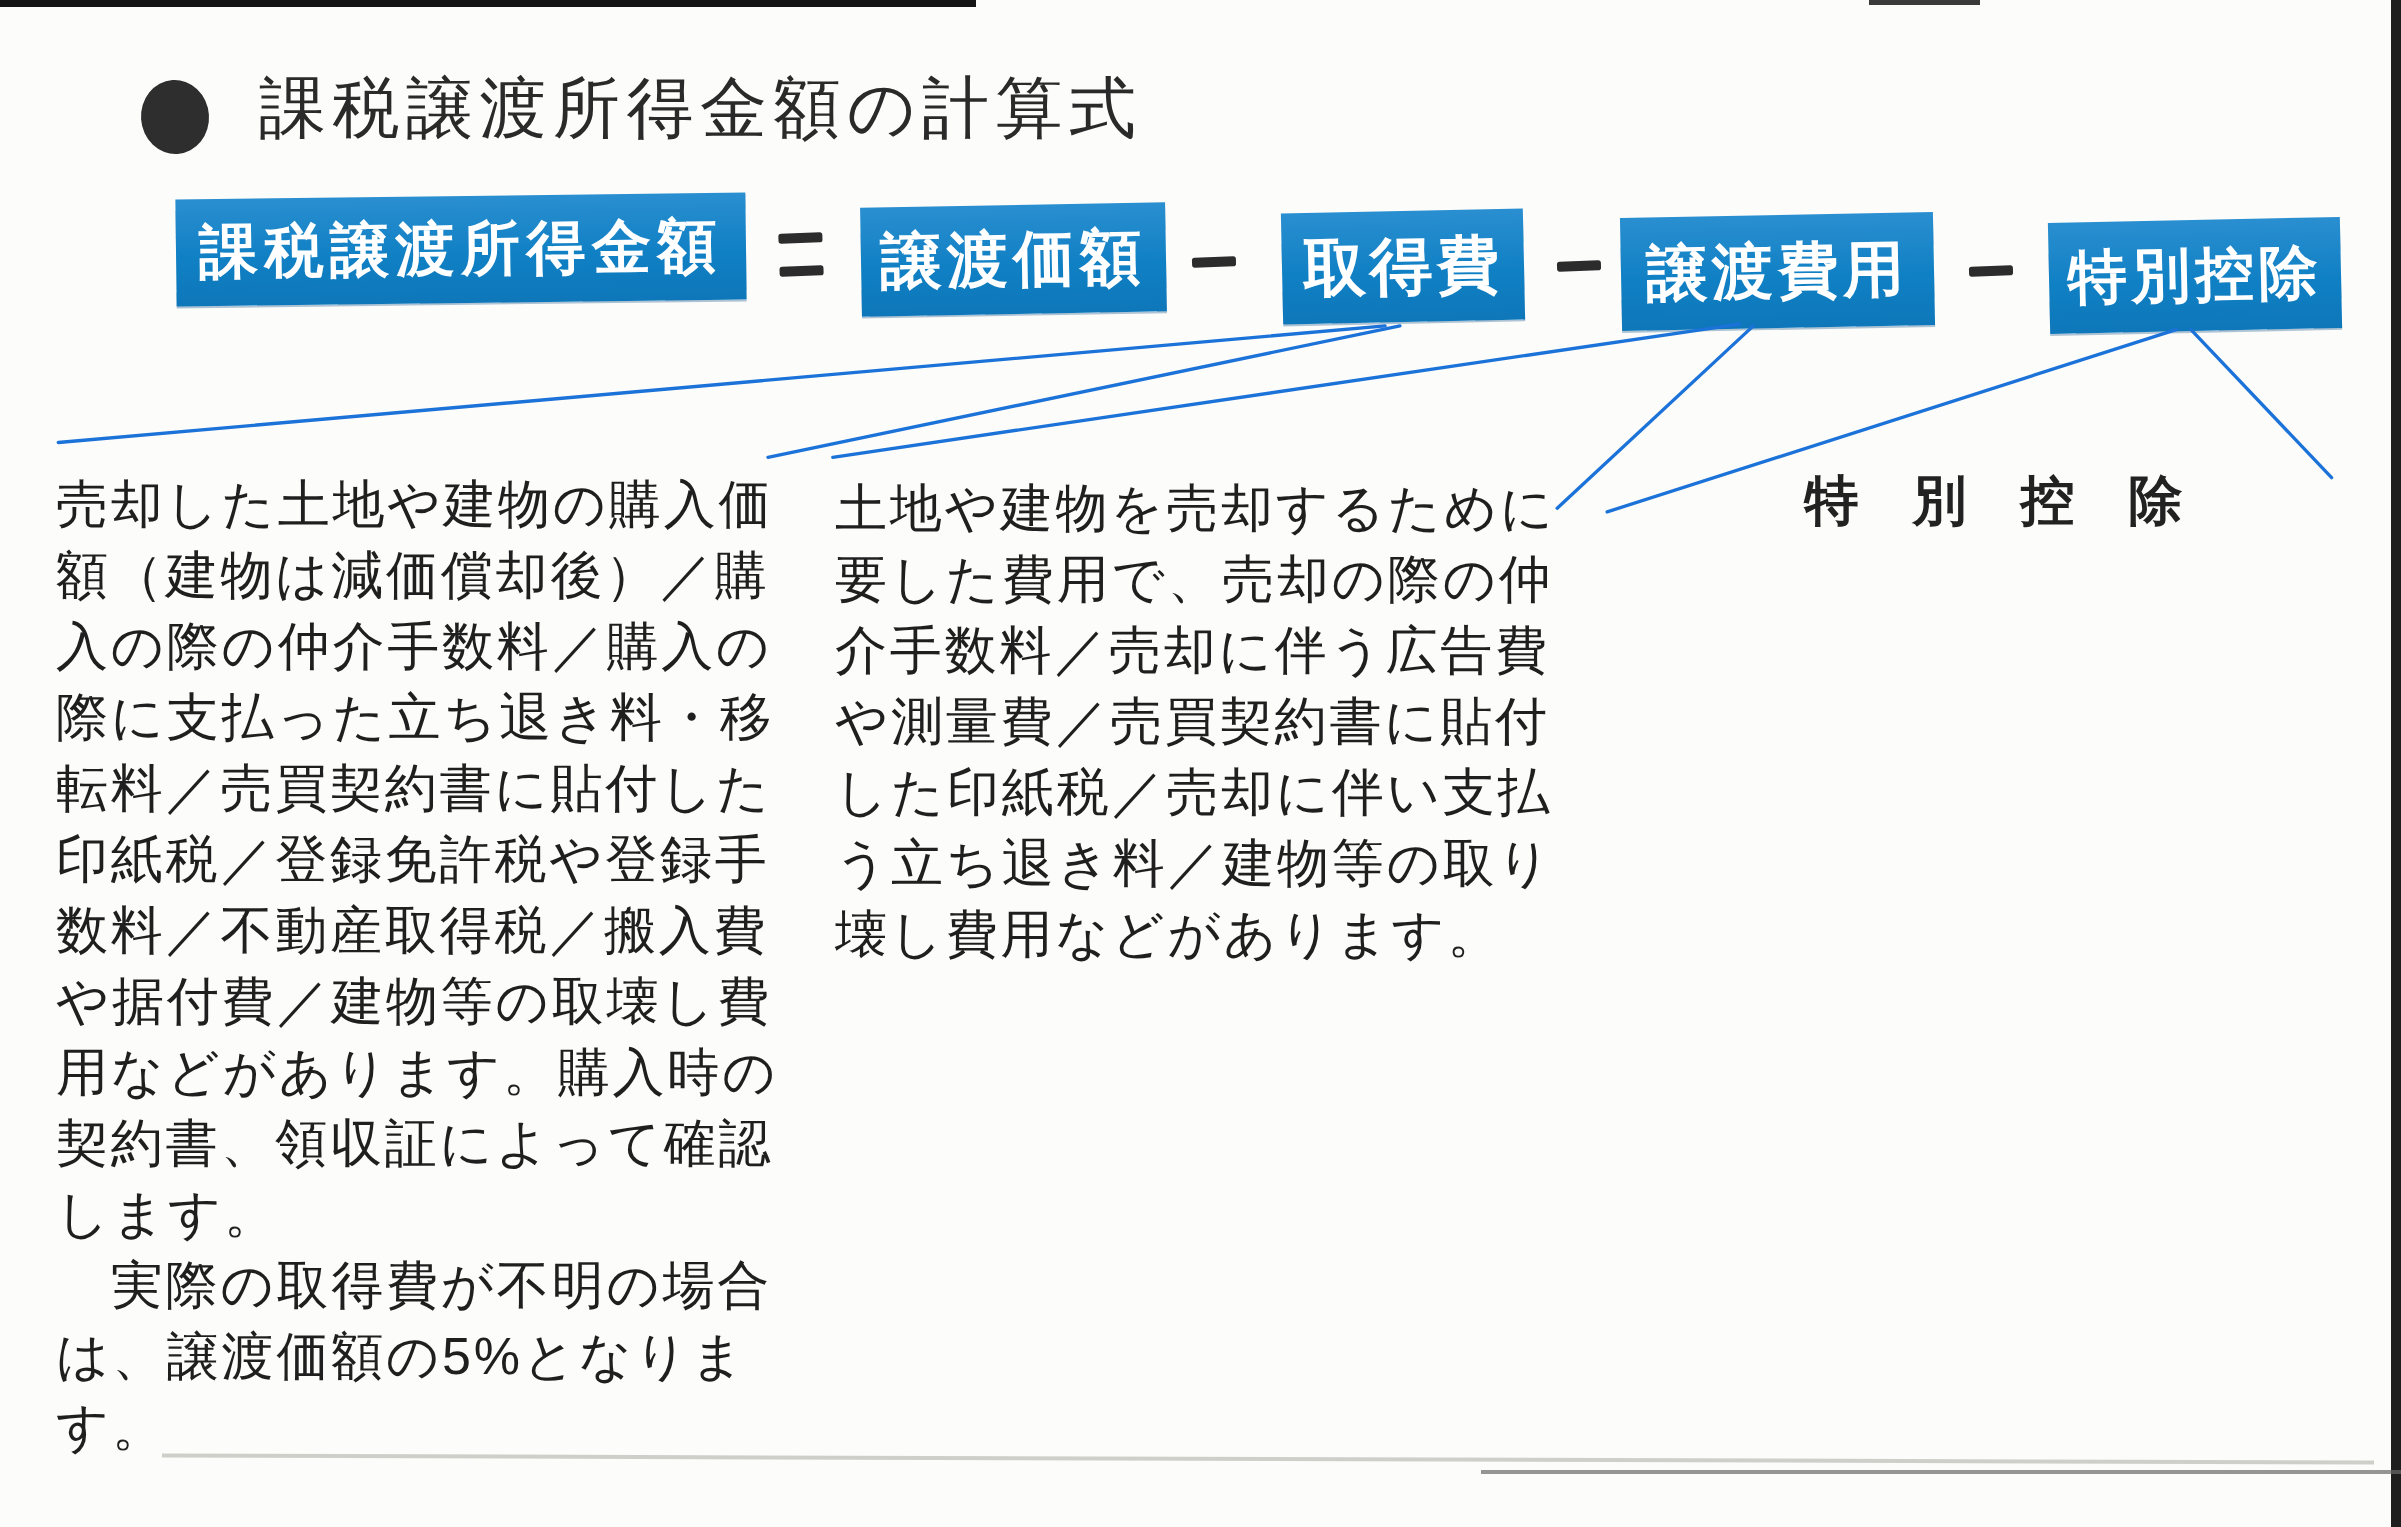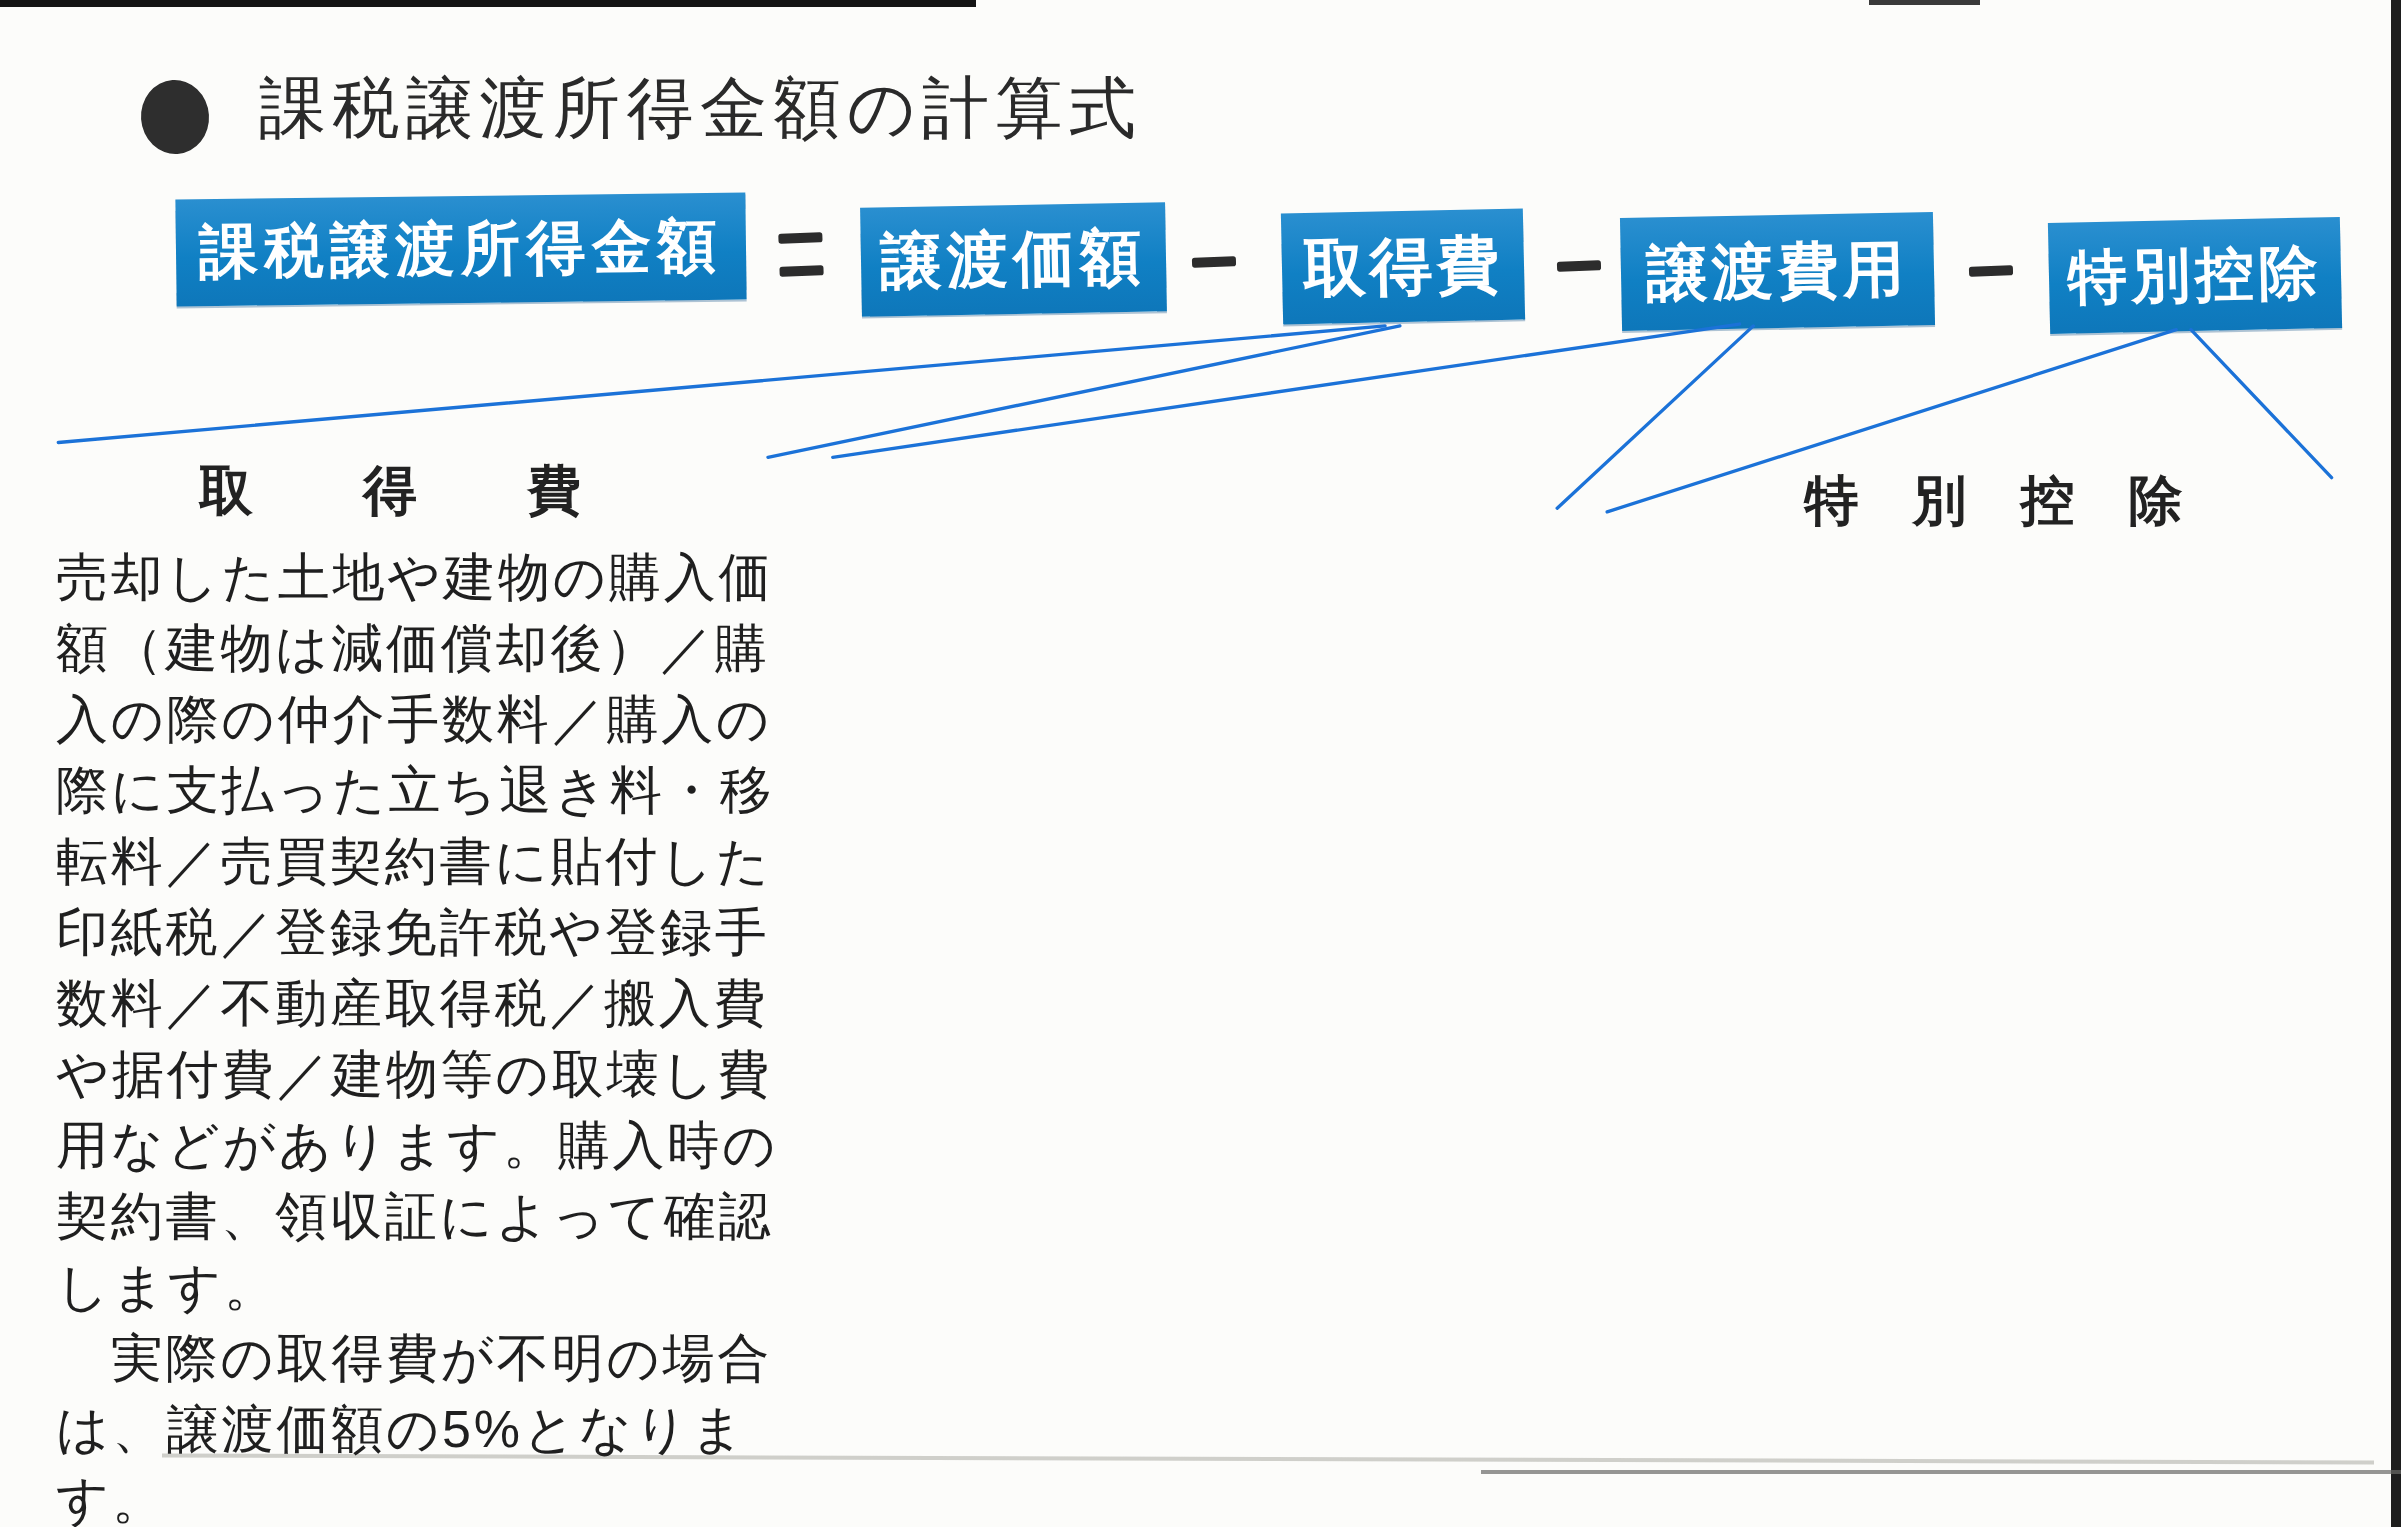--- a/index.html
+++ b/index.html
@@ -84,35 +84,41 @@
 <svg class="connectors" viewBox="0 0 2595 1651" xmlns="http://www.w3.org/2000/svg">
   <line x1="1497" y1="352" x2="63" y2="478" stroke="#1b72d8" stroke-width="3.6" stroke-linecap="round"></line>
   <line x1="1513" y1="352" x2="830" y2="494" stroke="#1b72d8" stroke-width="3.6" stroke-linecap="round"></line>
   <line x1="1880" y1="350" x2="900" y2="494" stroke="#1b72d8" stroke-width="3.6" stroke-linecap="round"></line>
   <line x1="1895" y1="352" x2="1683" y2="549" stroke="#1b72d8" stroke-width="3.6" stroke-linecap="round"></line>
   <line x1="2352" y1="356" x2="1737" y2="553" stroke="#1b72d8" stroke-width="3.6" stroke-linecap="round"></line>
   <line x1="2368" y1="356" x2="2520" y2="516" stroke="#1b72d8" stroke-width="3.6" stroke-linecap="round"></line>
 </svg>
 
 <div class="col c1">
-  <div class="heading">取　得　費</div>
   <div class="body">売却した土地や建物の購入価
 額（建物は減価償却後）／購
 入の際の仲介手数料／購入の
 際に支払った立ち退き料・移
 転料／売買契約書に貼付した
 印紙税／登録免許税や登録手
 数料／不動産取得税／搬入費
 や据付費／建物等の取壊し費
 用などがあります。購入時の
 契約書、領収証によって確認
 します。
 　実際の取得費が不明の場合
 は、譲渡価額の5%となります。</div>
 </div>
 
 <div class="col c2">
+  <div class="body">土地や建物を売却するために
+要した費用で、売却の際の仲
+介手数料／売却に伴う広告費
+や測量費／売買契約書に貼付
+した印紙税／売却に伴い支払
+う立ち退き料／建物等の取り
+壊し費用などがあります。</div>
 </div>
 
 <div class="col c3">
   <div class="heading">特　別　控　除</div>
 </div>
 
 
 </body></html>

